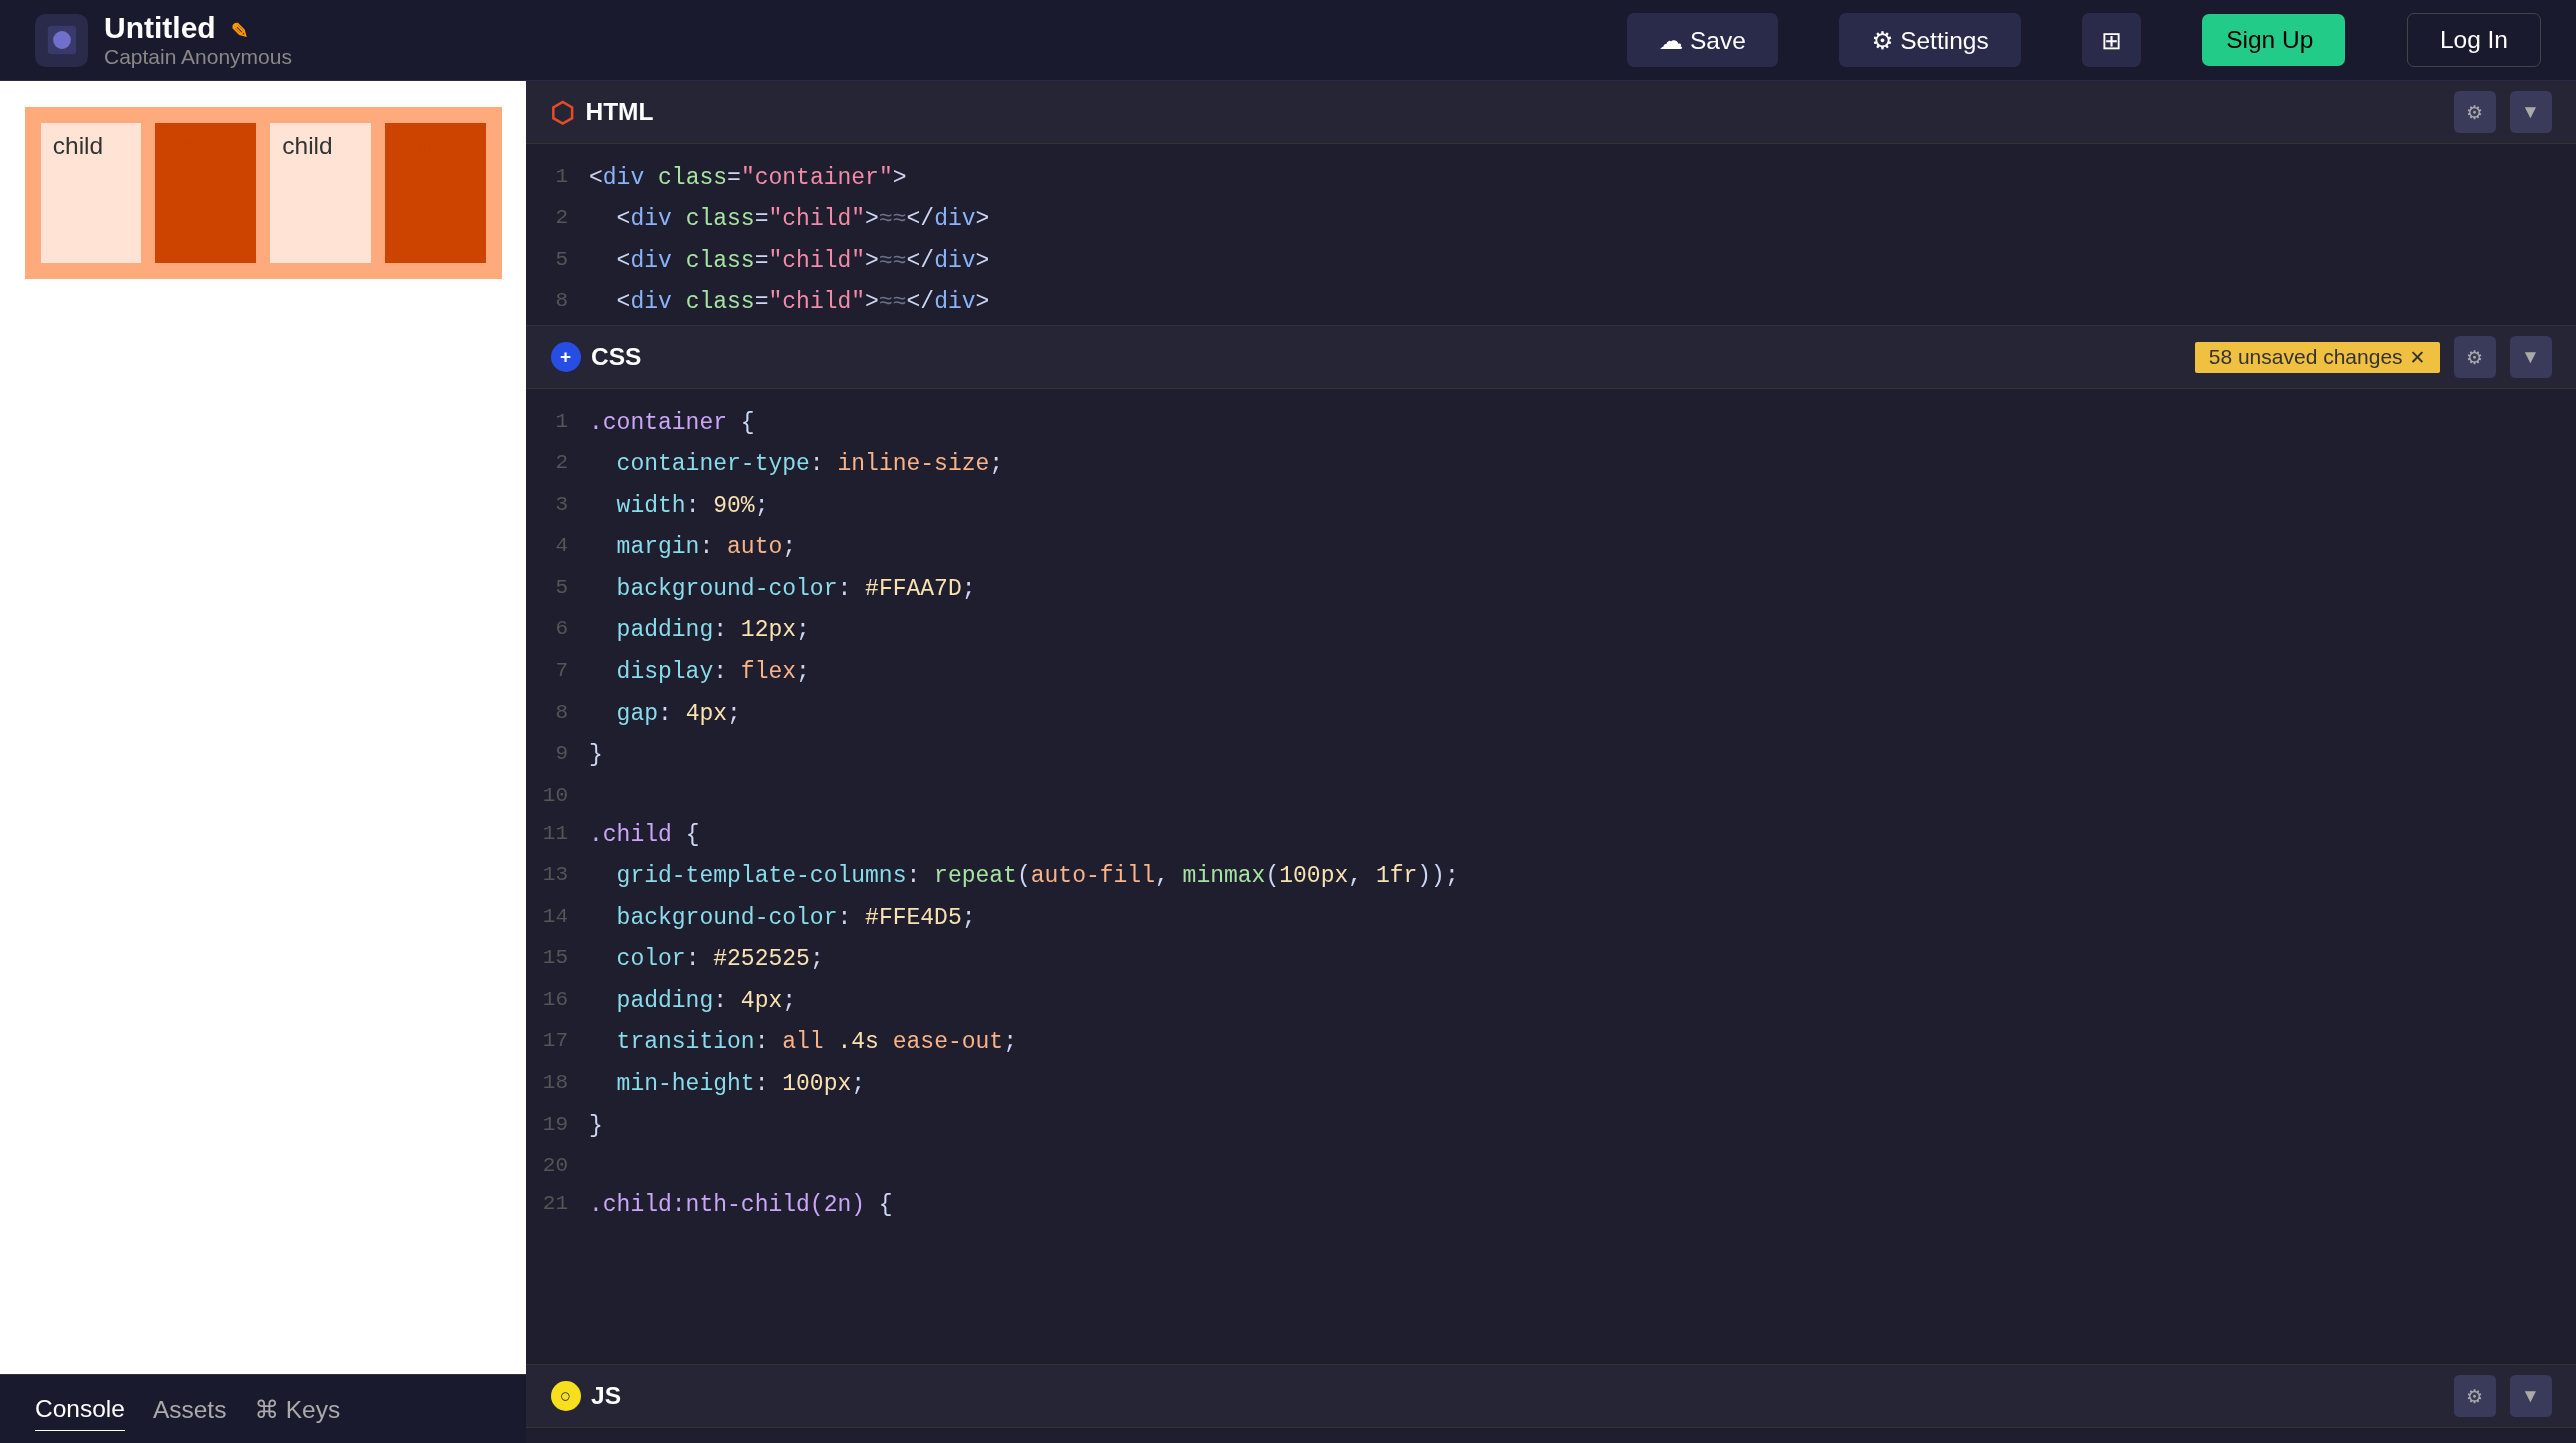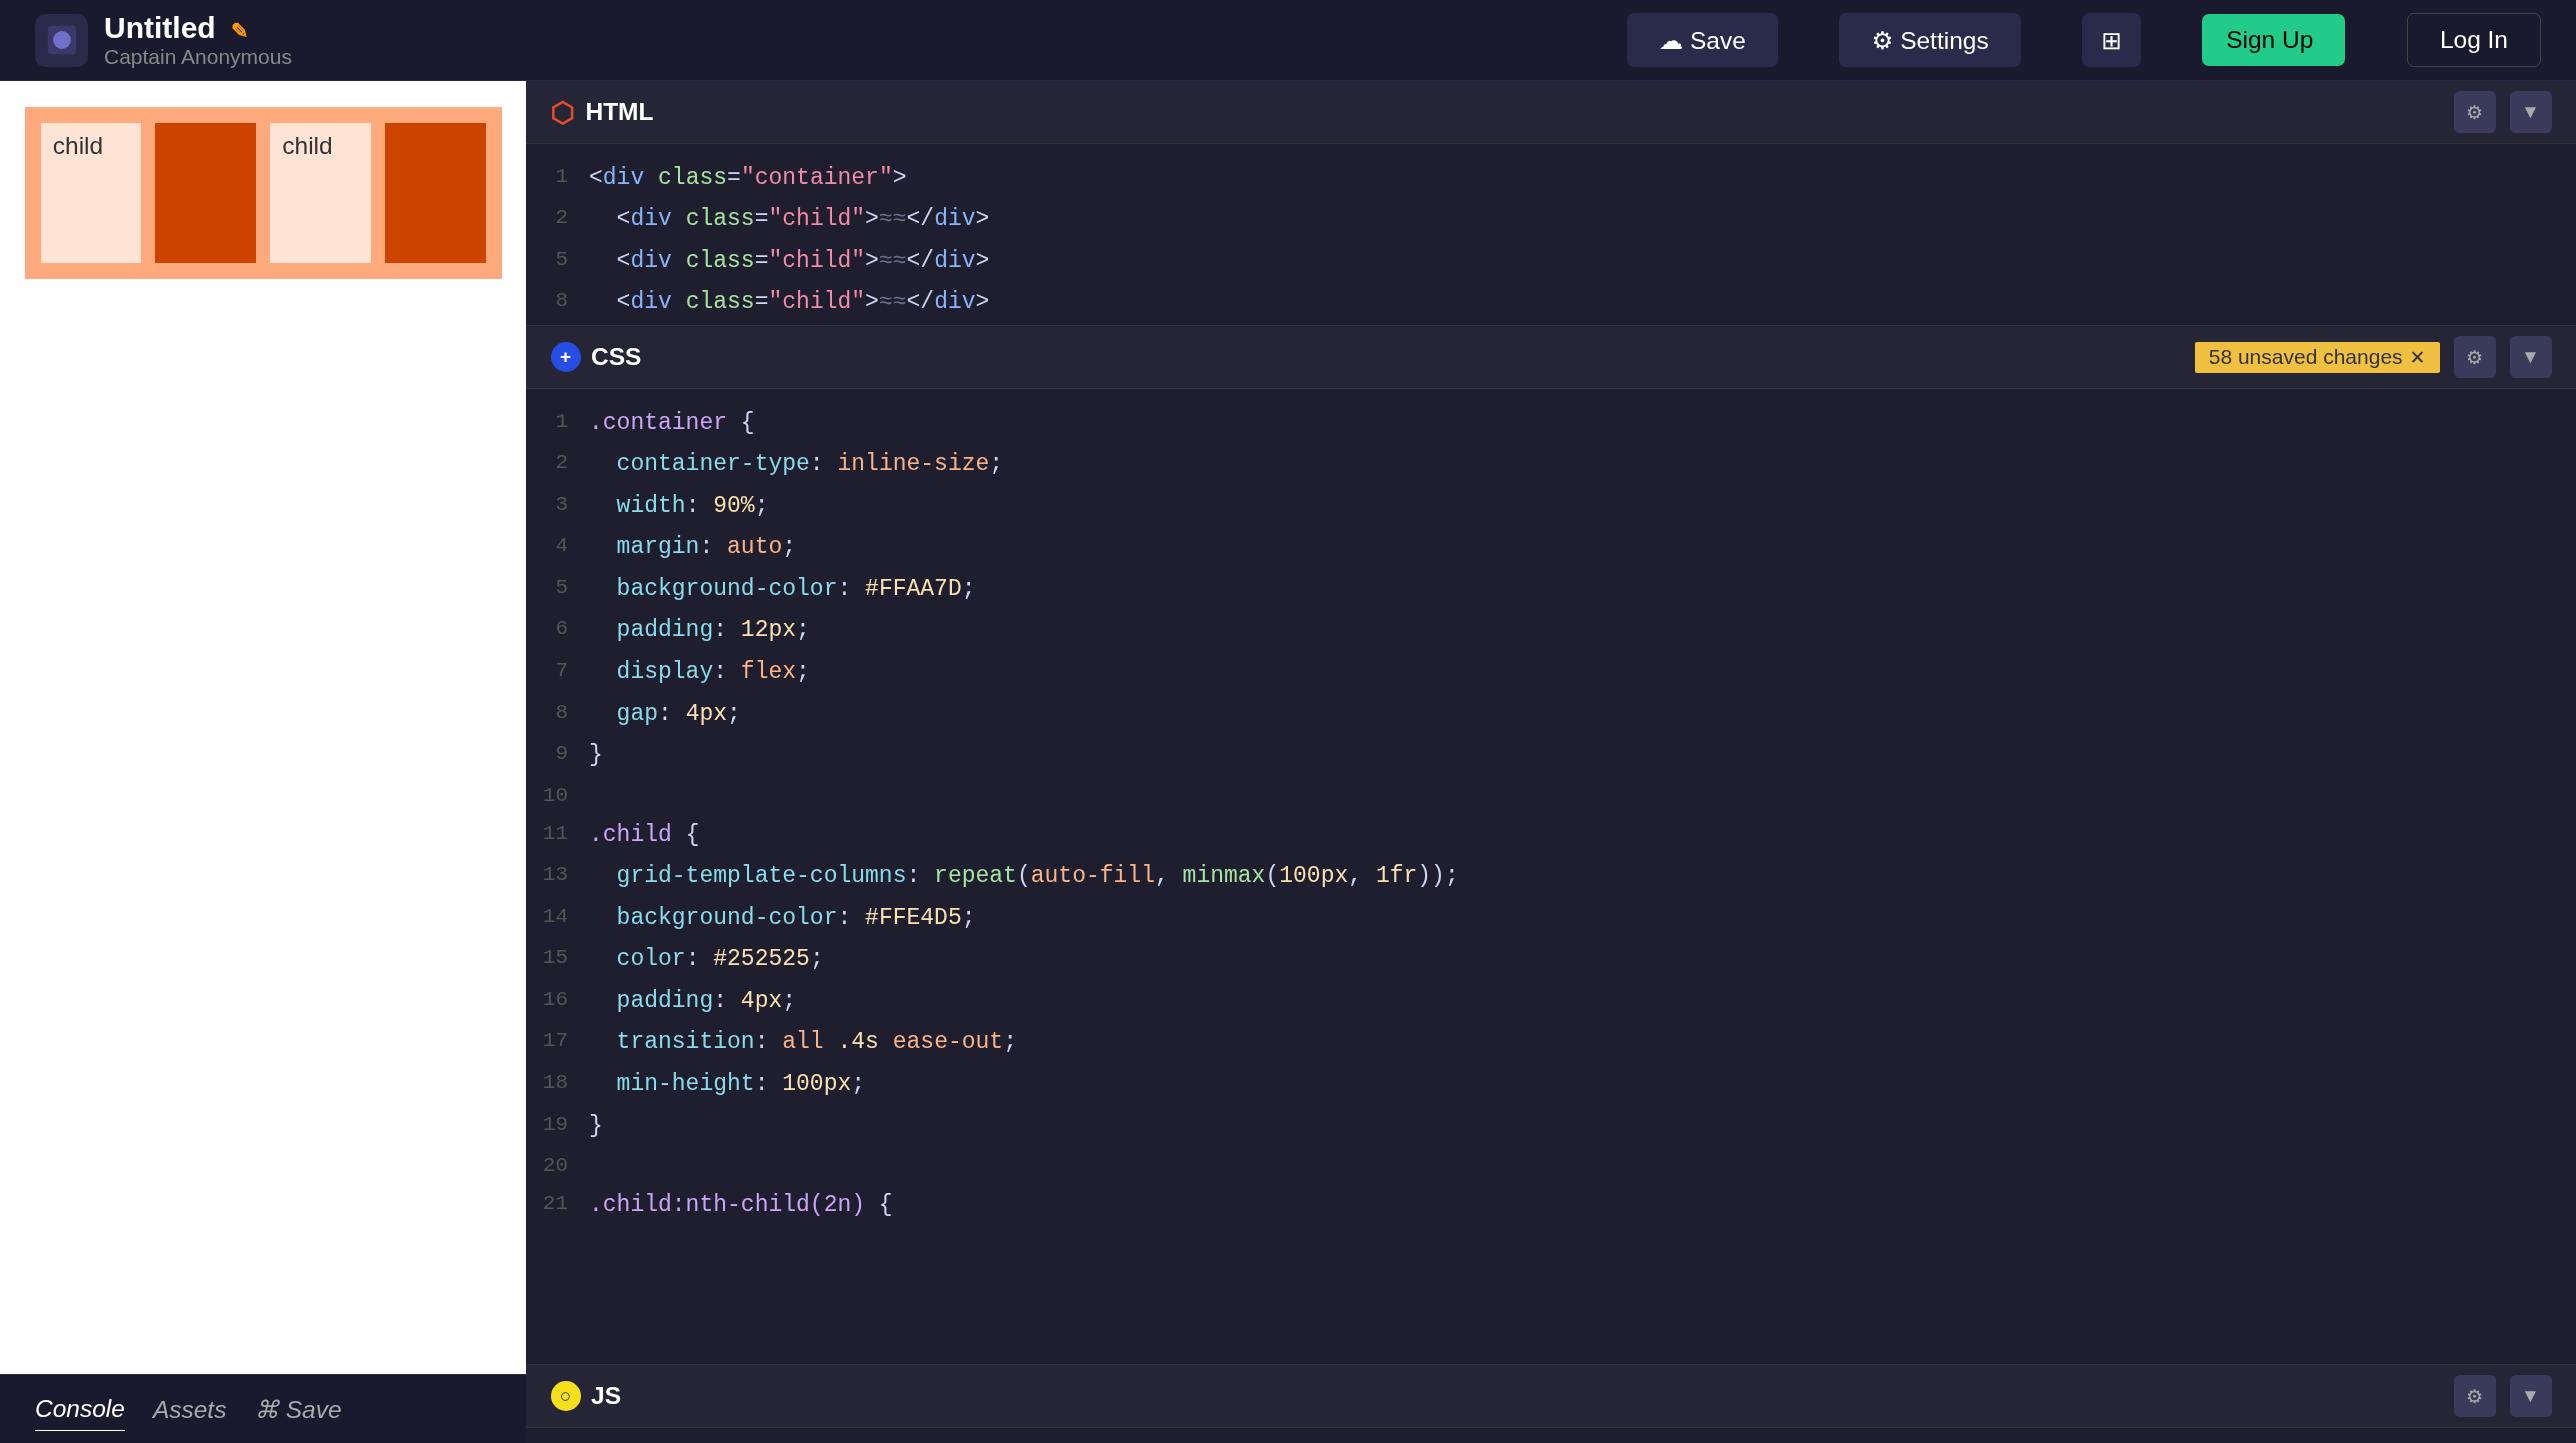--- a/index.html
+++ b/index.html
@@ -269,21 +269,20 @@
       position: absolute;
       bottom: 0;
       left: 0;
       right: 0;
     }
     .bottom-tab {
       color: #aaa;
       font-size: 24.5px;
       cursor: pointer;
       padding: 7px 0;
-      font-style: italic;
     }
     .bottom-tab.active {
       color: #fff;
       border-bottom: 1.8px solid #fff;
     }
 
     .preview-wrapper {
       position: relative;
       height: 100%;
     }
@@ -325,21 +324,21 @@
           <div class="child-box">child</div>
           <div class="child-box dark">child</div>
           <div class="child-box">child</div>
           <div class="child-box dark">child</div>
         </div>
       </div>
 
       <div class="bottom-bar">
         <span class="bottom-tab active">Console</span>
         <span class="bottom-tab">Assets</span>
-        <span class="bottom-tab">⌘ Save</span>
+        <span class="bottom-tab">⌘ Keys</span>
       </div>
     </div>
   </div>
 
   <div class="code-area">
 
     <div class="html-panel">
       <div class="panel-header">
         <div class="panel-label">
           <span style="color:#e34c26; font-size:28px;">⬡</span>

